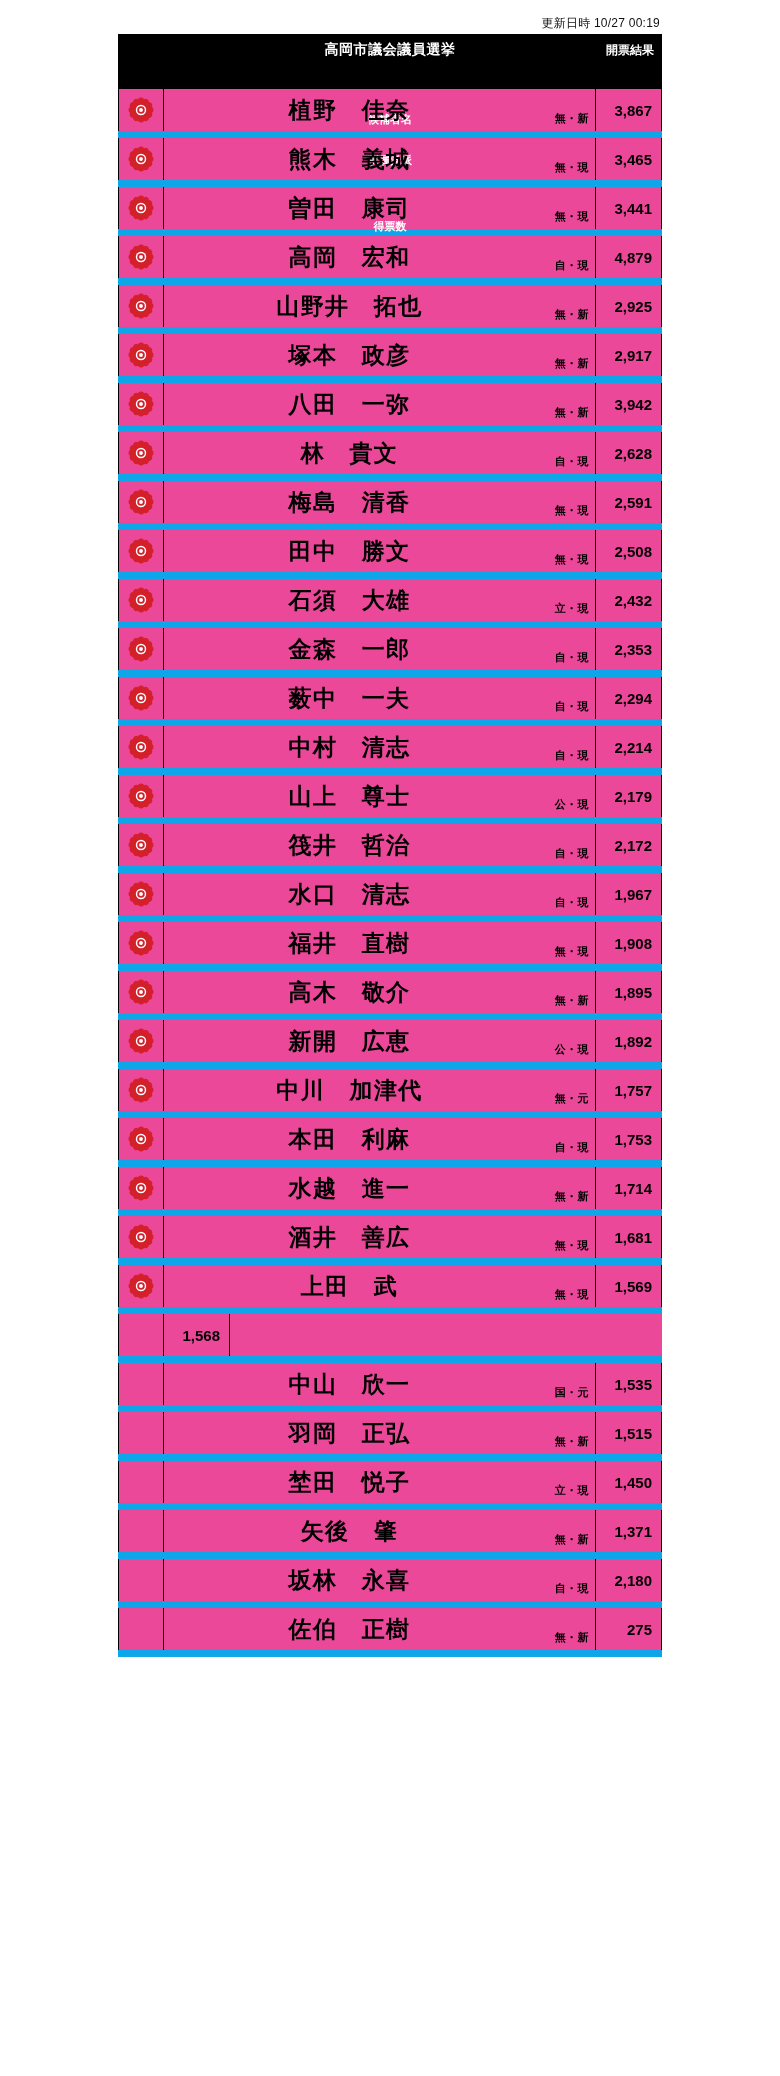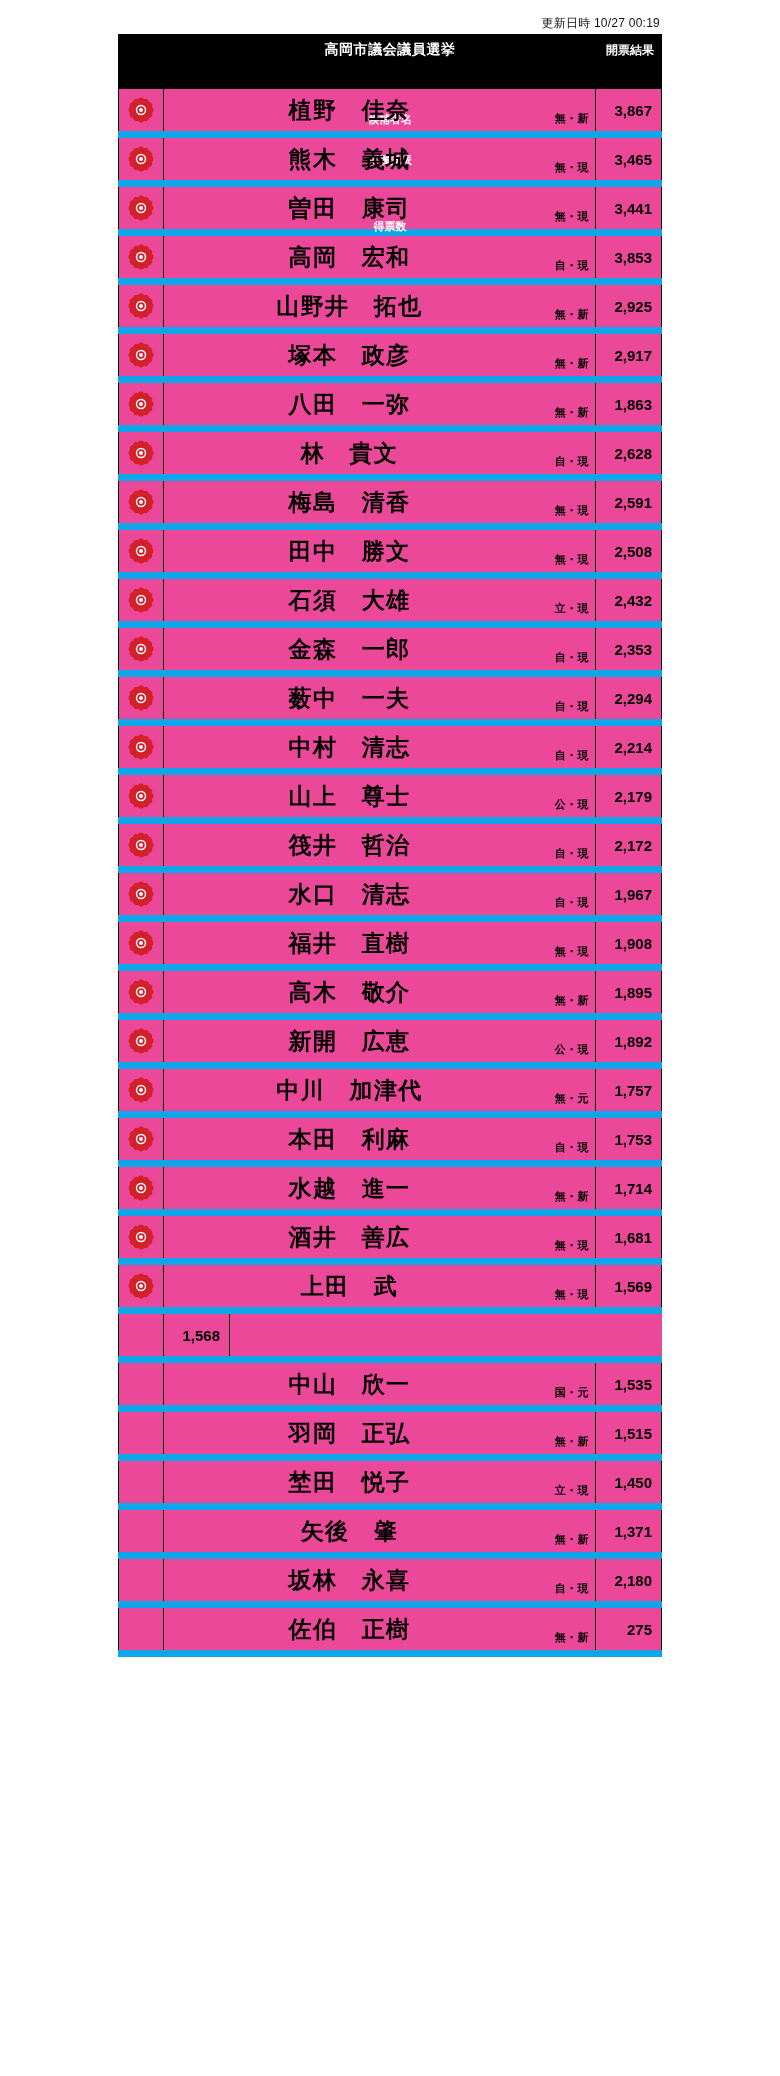--- a/index.html
+++ b/index.html
@@ -283,21 +283,21 @@
                 <circle cx="0" cy="0" r="6.4" fill="#ffffff"></circle>
                 <circle cx="0" cy="0" r="4.6" fill="#d4202a"></circle>
                 <circle cx="0" cy="0" r="2.4" fill="#ffffff"></circle>
               </g>
             </svg>
           </div>
           <div class="cell-name">
             <span class="name-text">高岡　宏和</span>
             <span class="party-text">自・現</span>
           </div>
-          <div class="cell-votes">3,853</div>
+          <div class="cell-votes">4,879</div>
         </div>
         <div class="row">
           <div class="cell-mark">
             <svg class="rosette" viewBox="0 0 32 32">
               <g transform="translate(16,16)">
                 <ellipse cx="0" cy="-10" rx="4.2" ry="5.4" fill="#d4202a" transform="rotate(0)"></ellipse>
                 <ellipse cx="0" cy="-10" rx="4.2" ry="5.4" fill="#d4202a" transform="rotate(30)"></ellipse>
                 <ellipse cx="0" cy="-10" rx="4.2" ry="5.4" fill="#d4202a" transform="rotate(60)"></ellipse>
                 <ellipse cx="0" cy="-10" rx="4.2" ry="5.4" fill="#d4202a" transform="rotate(90)"></ellipse>
                 <ellipse cx="0" cy="-10" rx="4.2" ry="5.4" fill="#d4202a" transform="rotate(120)"></ellipse>
@@ -370,21 +370,21 @@
                 <circle cx="0" cy="0" r="6.4" fill="#ffffff"></circle>
                 <circle cx="0" cy="0" r="4.6" fill="#d4202a"></circle>
                 <circle cx="0" cy="0" r="2.4" fill="#ffffff"></circle>
               </g>
             </svg>
           </div>
           <div class="cell-name">
             <span class="name-text">八田　一弥</span>
             <span class="party-text">無・新</span>
           </div>
-          <div class="cell-votes">1,863</div>
+          <div class="cell-votes">3,942</div>
         </div>
         <div class="row">
           <div class="cell-mark">
             <svg class="rosette" viewBox="0 0 32 32">
               <g transform="translate(16,16)">
                 <ellipse cx="0" cy="-10" rx="4.2" ry="5.4" fill="#d4202a" transform="rotate(0)"></ellipse>
                 <ellipse cx="0" cy="-10" rx="4.2" ry="5.4" fill="#d4202a" transform="rotate(30)"></ellipse>
                 <ellipse cx="0" cy="-10" rx="4.2" ry="5.4" fill="#d4202a" transform="rotate(60)"></ellipse>
                 <ellipse cx="0" cy="-10" rx="4.2" ry="5.4" fill="#d4202a" transform="rotate(90)"></ellipse>
                 <ellipse cx="0" cy="-10" rx="4.2" ry="5.4" fill="#d4202a" transform="rotate(120)"></ellipse>

